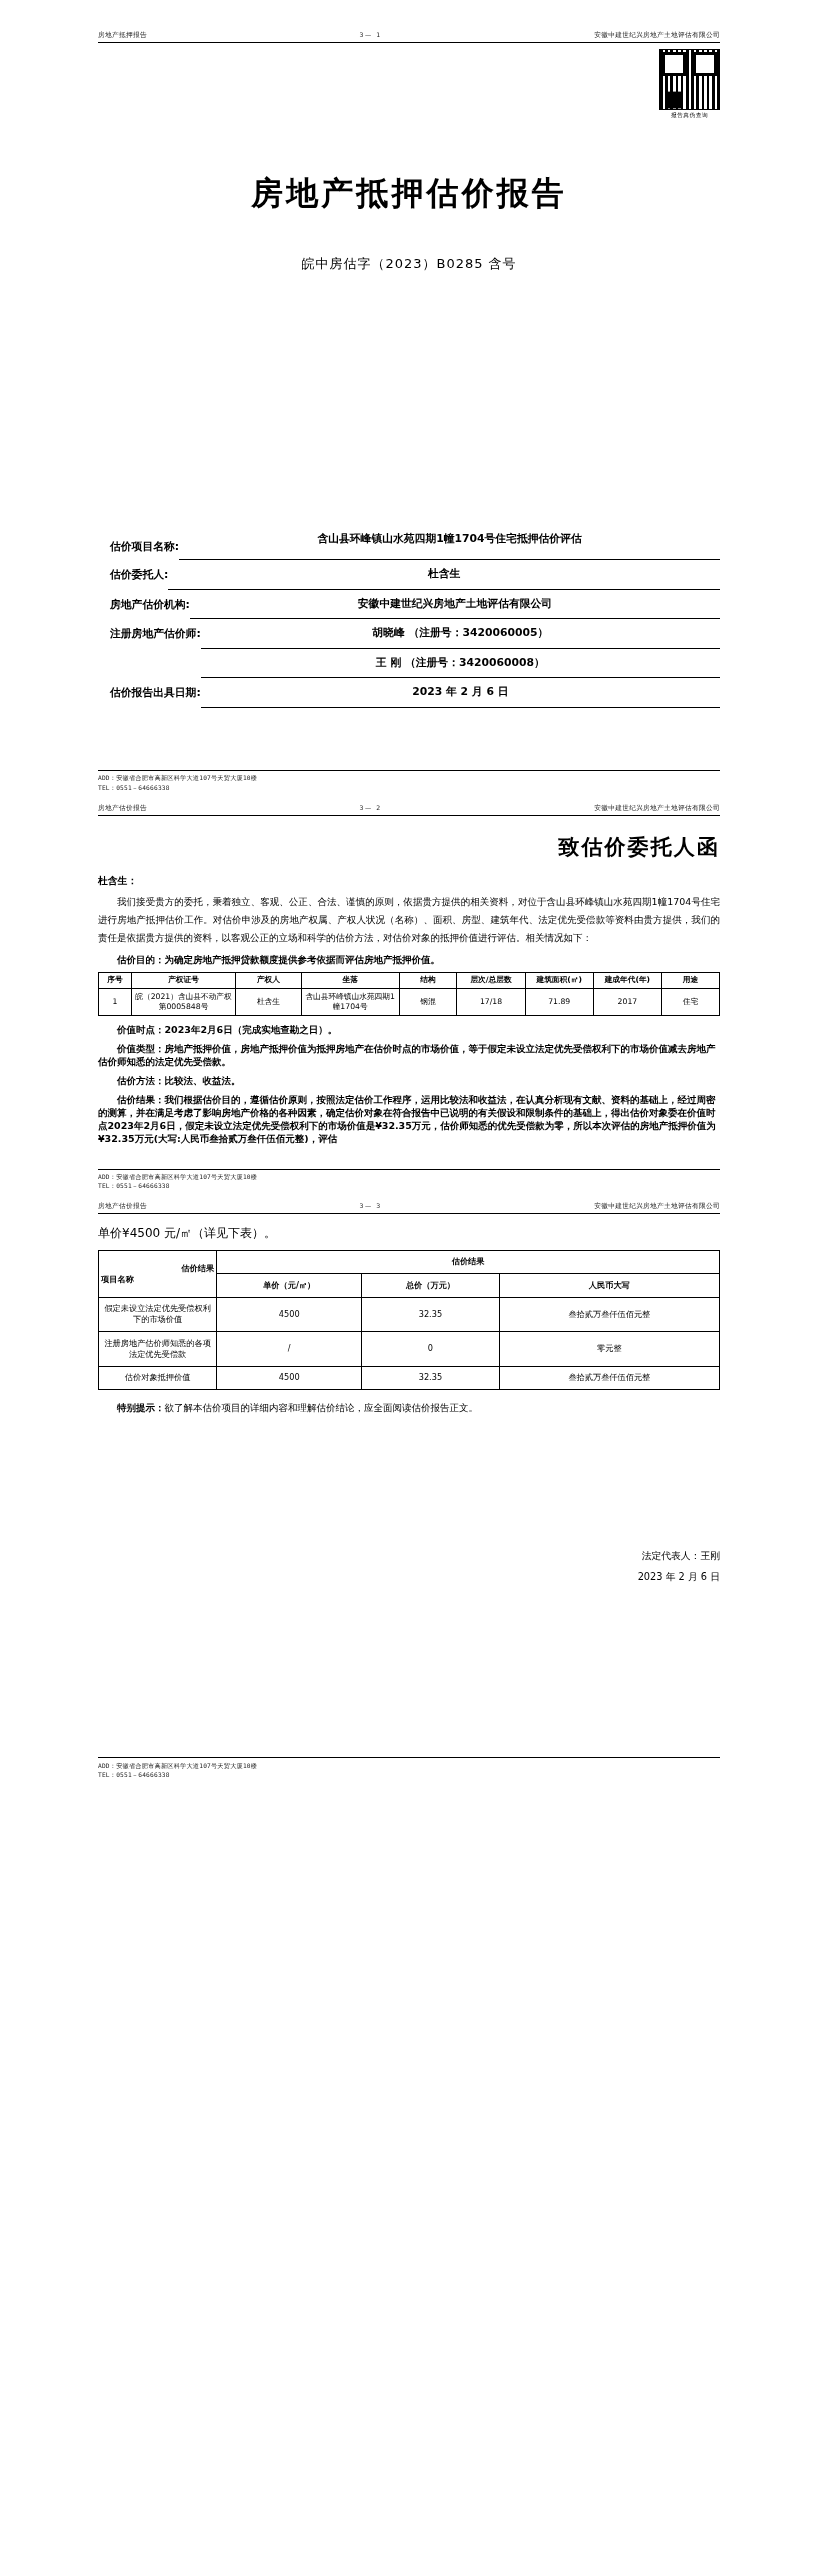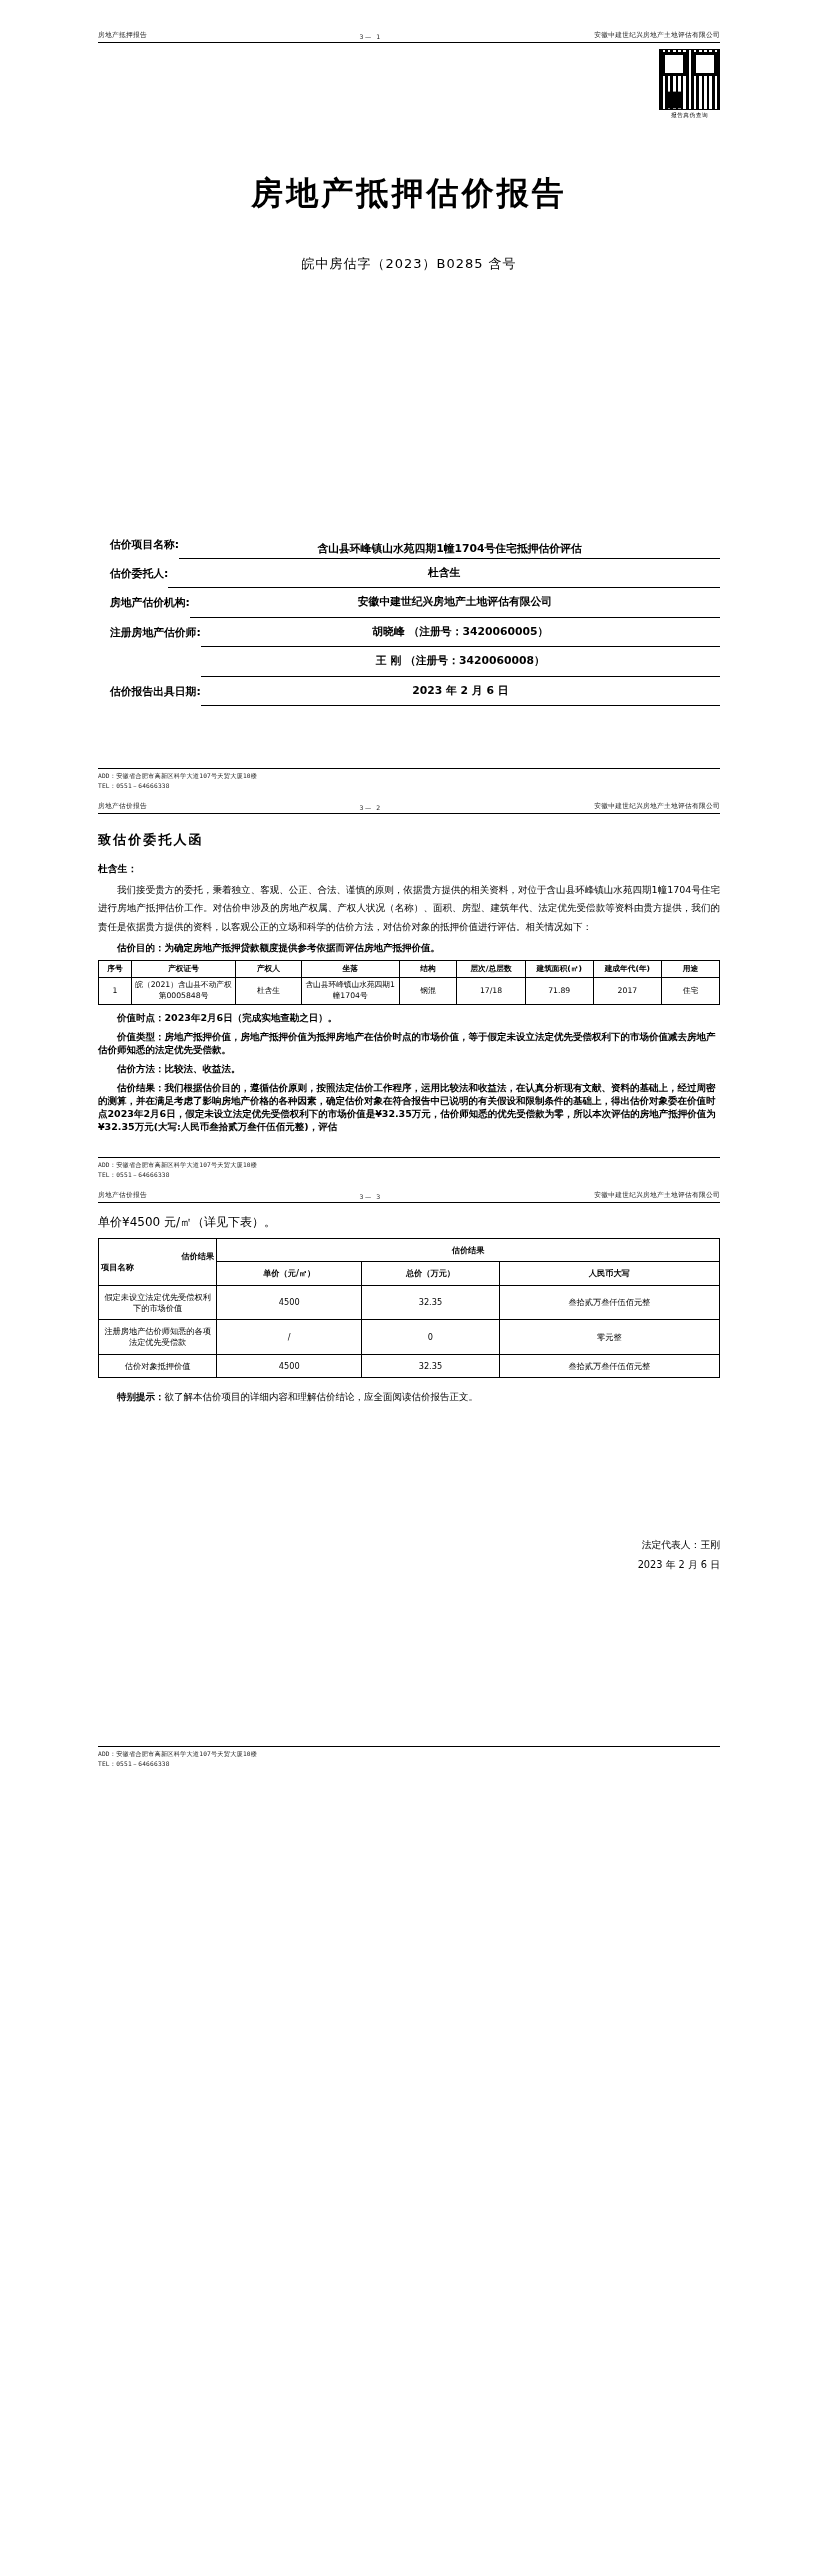--- a/index.html
+++ b/index.html
@@ -14,21 +14,20 @@
   }
   .sheet{
     position:relative;
     width:818px;
     box-sizing:border-box;
     padding:0 98px;
   }
   
   .run-head{
     display:flex;
-    align-items:flex-end;
     justify-content:space-between;
     font-size:6.7px;
     color:#222;
     border-bottom:0.5px solid #000;
     padding-bottom:2.1px;
     margin-bottom:0;
     gap:43px;
   }
   .run-head .left{letter-spacing:0.3px;}
   .run-head .mid{font-size:6.2px;letter-spacing:1.5px;}
@@ -101,27 +100,27 @@
   .ci-value{
     flex:1;
     border-bottom:0.5px solid #000;
     padding:0 3.1px 1px 3.1px;
     text-align:center;
     font-weight:bold;
   }
   .ci-value.two-line{
     text-align:center;
     line-height:1.5;
-    padding-bottom:0;
+    padding-bottom:12px;
   }
   .ci-row.tall{align-items:flex-end;}
   
   .letter-title{
-    text-align:left;
-    font-size:13px;
+    text-align:right;
+    font-size:21px;
     font-weight:bold;
     letter-spacing:2.1px;
     margin:17.5px 0 13.4px;
   }
   .addressee{
     font-size:9.8px;
     font-weight:bold;
     margin:3.1px 0 5.2px 0;
   }
   p.body{

